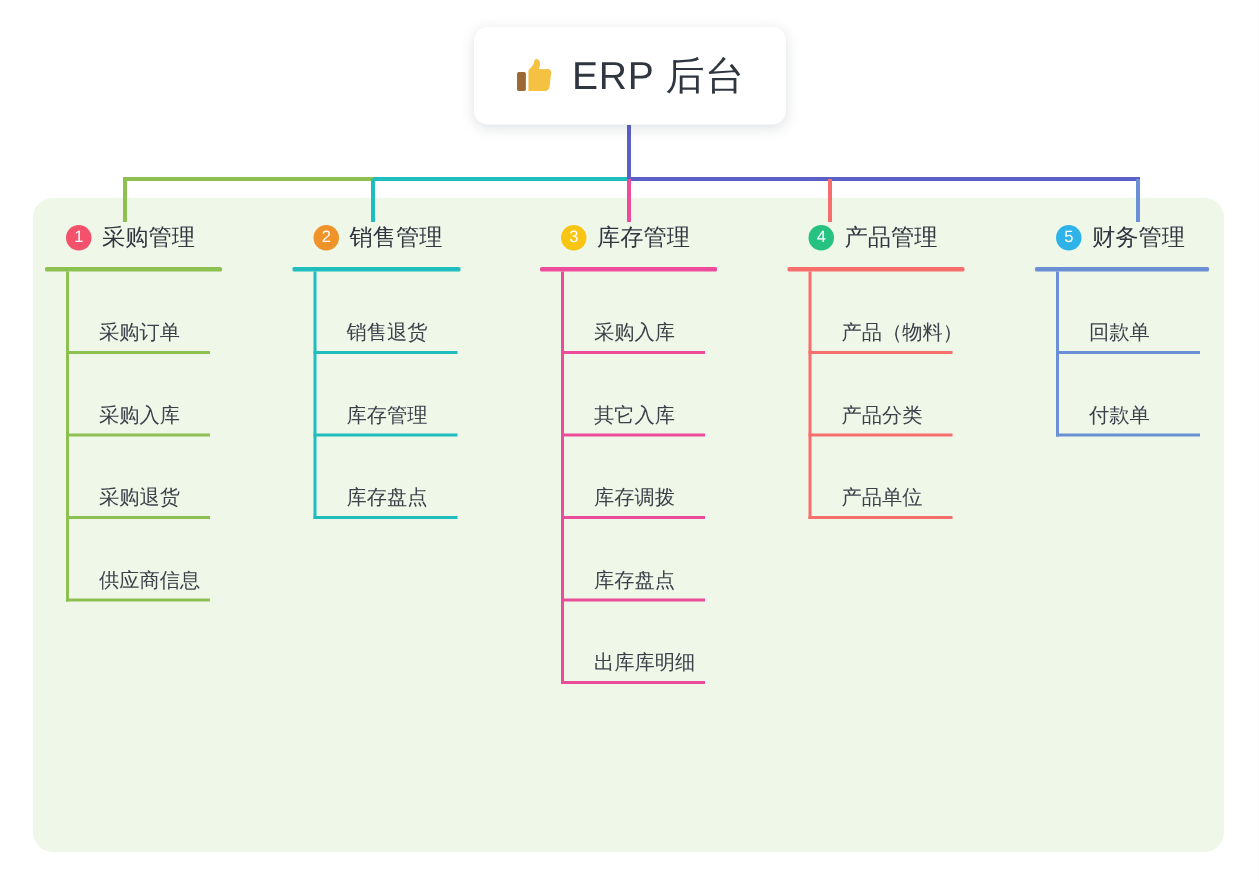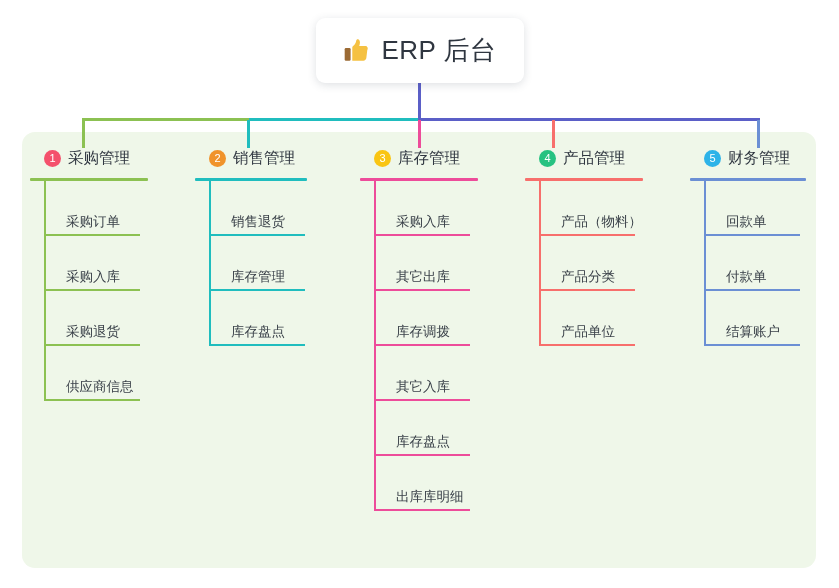--- a/index.html
+++ b/index.html
@@ -223,29 +223,25 @@
           <span class="col-title">库存管理</span>
         </div>
         <div class="head-rule" style="background: rgb(237, 76, 154); width: 118px;"></div>
         <div class="leaves">
           <div class="spine" style="background: rgb(237, 76, 154);"></div>
           <div class="leaf">
             <span class="leaf-text">采购入库</span>
             <div class="leaf-rule" style="background: rgb(237, 76, 154);"></div>
           </div>
           <div class="leaf">
-            <span class="leaf-text">其它出库</span>
+            <span class="leaf-text">其它入库</span>
             <div class="leaf-rule" style="background: rgb(237, 76, 154);"></div>
           </div>
           <div class="leaf">
             <span class="leaf-text">库存调拨</span>
-            <div class="leaf-rule" style="background: rgb(237, 76, 154);"></div>
-          </div>
-          <div class="leaf">
-            <span class="leaf-text">其它入库</span>
             <div class="leaf-rule" style="background: rgb(237, 76, 154);"></div>
           </div>
           <div class="leaf">
             <span class="leaf-text">库存盘点</span>
             <div class="leaf-rule" style="background: rgb(237, 76, 154);"></div>
           </div>
           <div class="leaf">
             <span class="leaf-text">出库库明细</span>
             <div class="leaf-rule" style="background: rgb(237, 76, 154);"></div>
           </div>
@@ -282,21 +278,17 @@
         <div class="leaves">
           <div class="spine" style="background: rgb(107, 143, 212);"></div>
           <div class="leaf">
             <span class="leaf-text">回款单</span>
             <div class="leaf-rule" style="background: rgb(107, 143, 212);"></div>
           </div>
           <div class="leaf">
             <span class="leaf-text">付款单</span>
             <div class="leaf-rule" style="background: rgb(107, 143, 212);"></div>
           </div>
-          <div class="leaf">
-            <span class="leaf-text">结算账户</span>
-            <div class="leaf-rule" style="background: rgb(107, 143, 212);"></div>
-          </div>
         </div>
       </div>
     </div>
 
 </div>
 
 </body></html>

